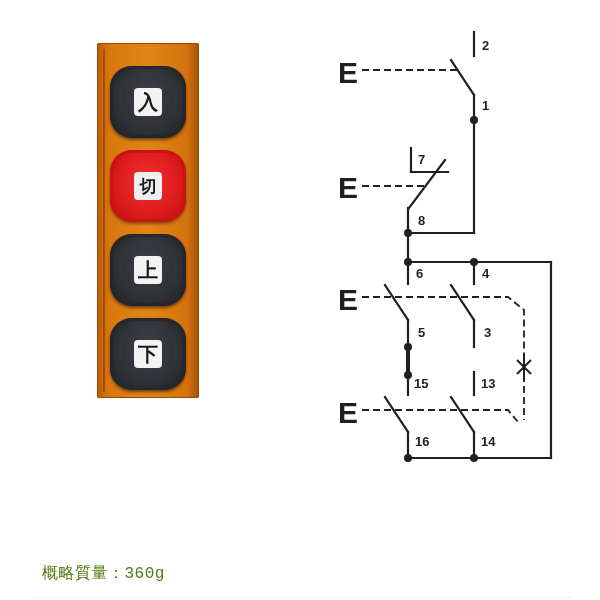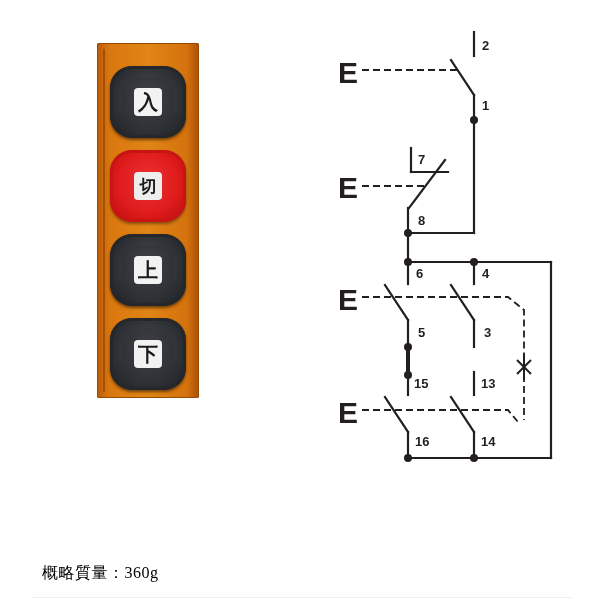--- a/index.html
+++ b/index.html
@@ -14,22 +14,22 @@
   .btn.red { background:radial-gradient(ellipse at 50% 45%, #f23a3a 0%, #e01b1b 55%, #b80d0d 100%); box-shadow:0 2px 3px rgba(0,0,0,.4), inset 0 0 0 3px #c81414; }
   .btn .inner { position:absolute; left:12px; top:11px; width:52px; height:50px; border-radius:16px;
     background:radial-gradient(ellipse at 50% 40%, #3e4146 0%, #2a2c30 100%); }
   .btn.red .inner { background:radial-gradient(ellipse at 50% 40%, #f03030 0%, #d81818 100%); }
   .btn .label { position:absolute; left:24px; top:22px; width:28px; height:28px; background:#f2f2f2;
     border-radius:4px; color:#1a1a1a; font-family:"DejaVu Sans", sans-serif; font-weight:bold;
     font-size:20px; line-height:28px; text-align:center; }
   .btn.red .label { font-size:17px; background:#eeeeee; }
   svg.diagram { position:absolute; left:0; top:0; }
   .diagram text { font-family:"Liberation Sans", sans-serif; font-weight:bold; fill:#231f20; }
-  .caption { position:absolute; left:42px; top:563px; font-size:16px; color:#000000;
-    font-family:Liberation Serif, serif; letter-spacing:0.5px; }
+  .caption { position:absolute; left:42px; top:563px; font-size:16px; color:#4d7c0f;
+    font-family:Liberation Mono, monospace; letter-spacing:0.5px; }
   .footer-line { position:absolute; left:32px; top:597px; width:540px; height:1px; background:#f0f0f0; }
 </style>
 </head>
 <body>
 
 <div class="pendant">
   <div class="edge"></div>
   <div class="btn" style="top:23px;">
     <div class="inner"></div>
     <div class="label">入</div>

